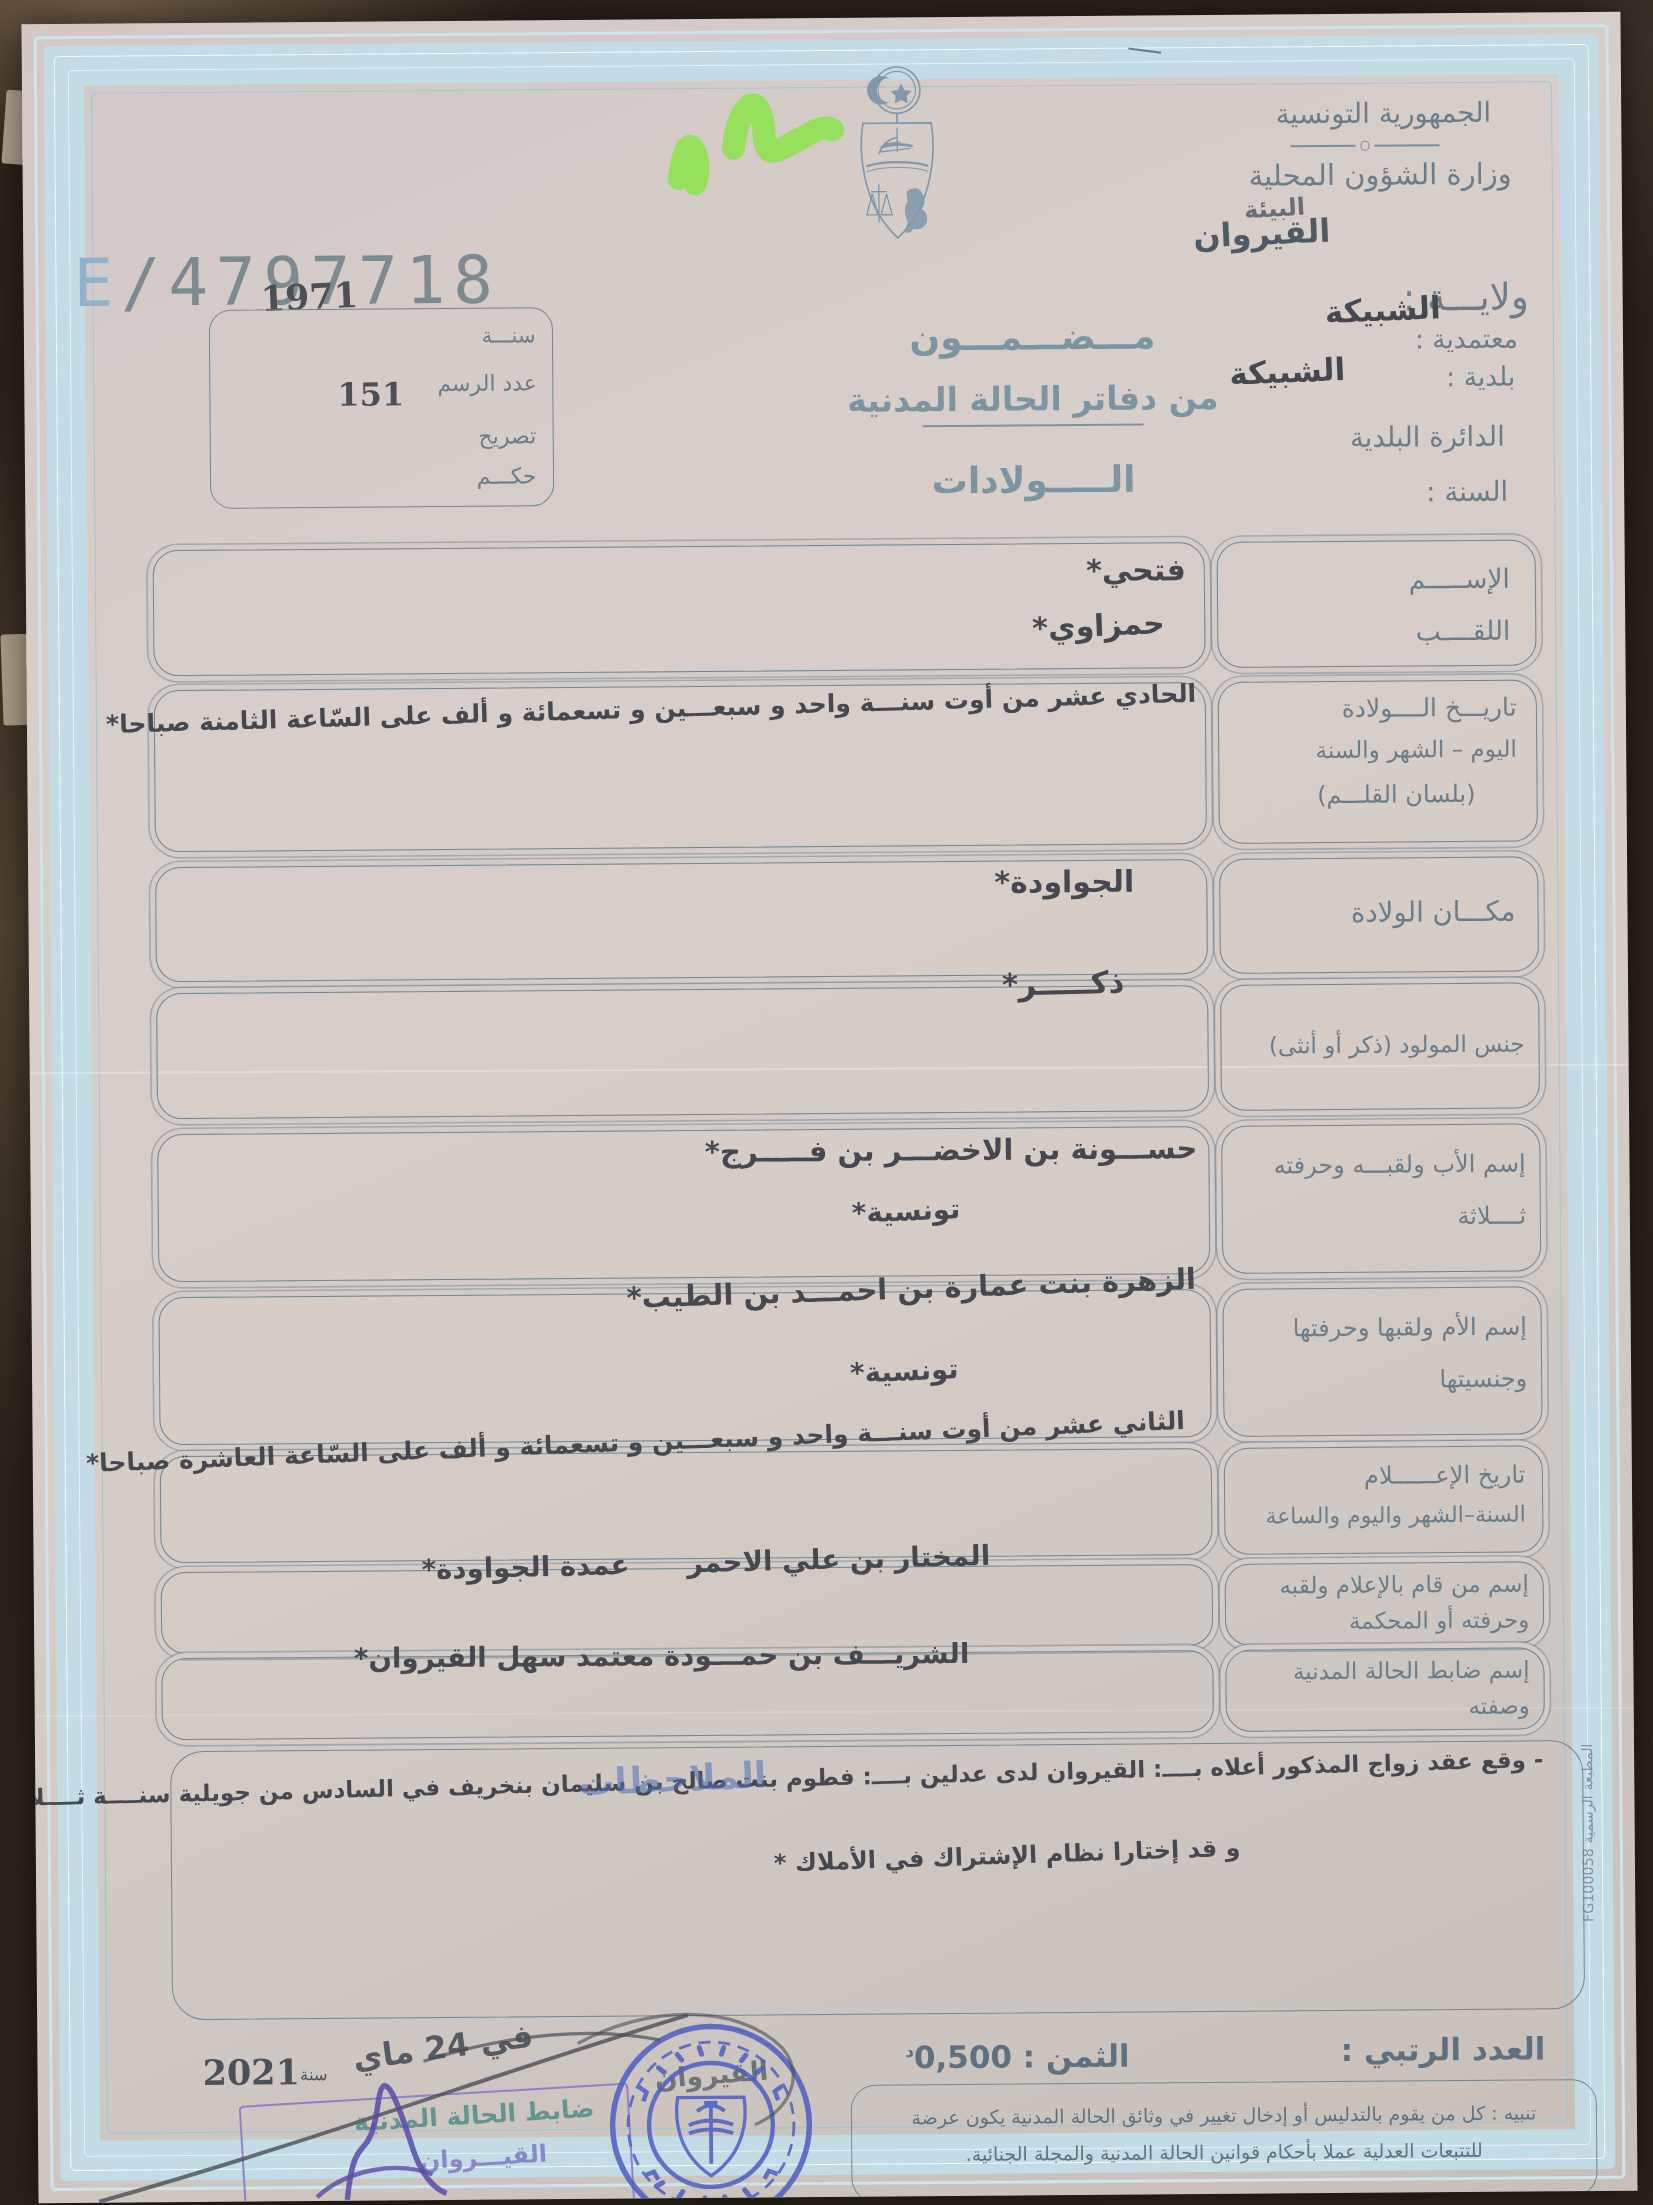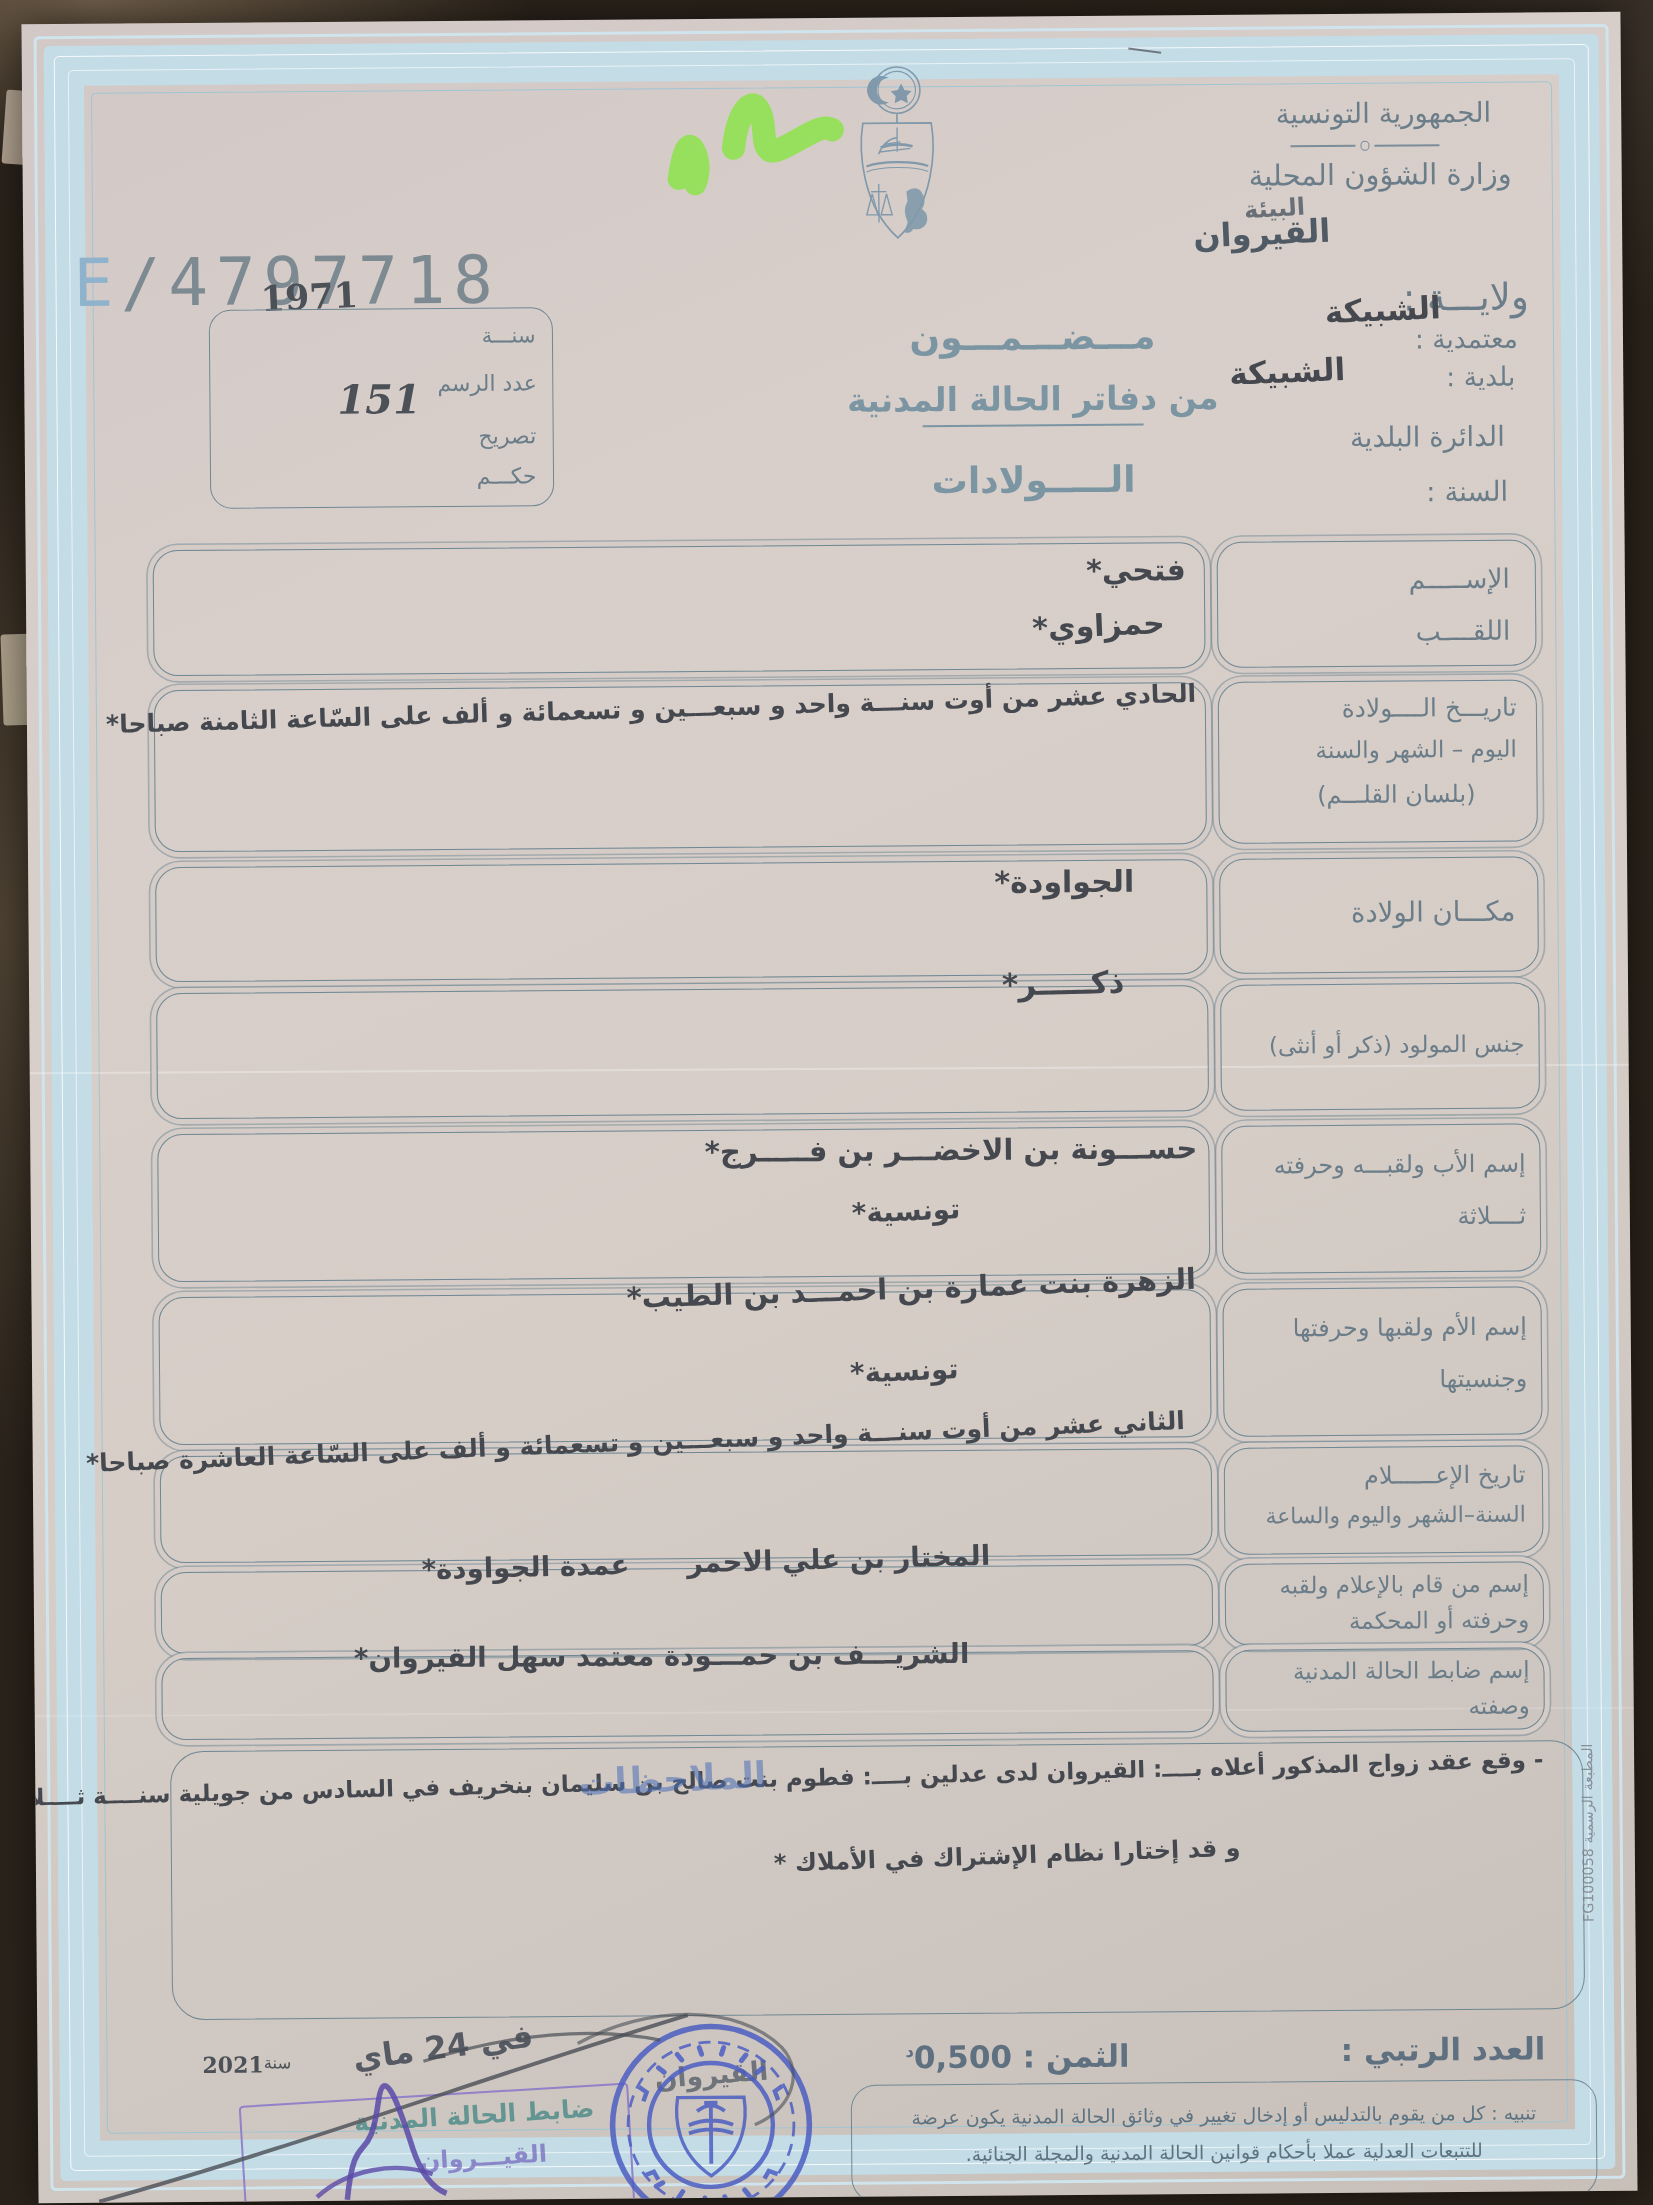--- a/index.html
+++ b/index.html
@@ -97,21 +97,21 @@
     <div style="position:absolute;left:50px;top:221px;font-family:'DejaVu Sans Mono',monospace;font-size:66px;letter-spacing:7.7px;color:#7e8a92;">
       <span style="color:#8fb3cc;">E</span><span>/4797718</span>
     </div>
     <div class="num" style="position:absolute;left:237px;top:254px;font-size:35px;transform:rotate(-2deg);">1971</div>
 
     <div class="fbox" style="left:185px;top:287px;width:342px;height:197px;border-radius:22px;box-shadow:none;">
       <div class="t" style="right:16.5px;top:15.4px;font-size:21px;">سنـــة</div>
       <div class="t" style="right:15.4px;top:62px;font-size:22px;">عدد الرسم</div>
       <div class="t" style="right:16.5px;top:115px;font-size:22px;">تصريح</div>
       <div class="t" style="right:16.5px;top:155px;font-size:22px;">حكـــم</div>
-      <div class="num" style="position:absolute;left:127px;top:66px;font-size:40px;font-style:italic;">151</div>
+      <div class="num" style="position:absolute;left:127px;top:66px;font-size:32px;">151</div>
     </div>
 
     <div style="position:absolute;left:733px;top:300px;width:551px;text-align:center;">
       <div class="t" style="position:static;font-size:36px;color:#7b95a3;font-weight:bold;">مـــضـــمـــون</div>
       <div class="t" style="position:static;font-size:33px;color:#7b95a3;font-weight:bold;margin-top:22px;">من دفاتر الحالة المدنية</div>
       <div class="title-underline"></div>
       <div class="t" style="position:static;font-size:36px;color:#7b95a3;font-weight:bold;margin-top:33px;">الـــــولادات</div>
     </div>
 
     <div class="row" style="top:527px;height:124px;">
@@ -211,21 +211,21 @@
       <div class="s" style="right:342px;top:96px;font-size:24px;transform:rotate(-1.5deg);">و قد إختارا نظام الإشتراك في الأملاك *</div>
       <div class="s" style="right:816px;top:10px;font-size:36px;color:#4c70b8;opacity:.55;transform:rotate(-2deg);">الملاحظات</div>
     </div>
     <div style="position:absolute;left:1544px;top:1731px;height:243px;writing-mode:vertical-rl;transform:rotate(180deg);font-size:14.3px;color:#7d838c;opacity:.85;direction:rtl;">المطبعة الرسمية  FG100058</div>
 
     <div class="t" style="right:91px;top:2018px;font-size:31px;color:#5f7180;font-weight:bold;">العدد الرتبي :</div>
     <div style="position:absolute;left:868px;top:2022px;direction:rtl;font-size:31px;color:#5f7180;font-weight:bold;">
       <span>الثمن : 0,500</span><sup style="font-size:16.5px;">د</sup>
     </div>
     <div style="position:absolute;left:165px;top:2029px;">
-      <span class="num" style="font-size:22px;">2021</span><sup style="font-size:16.5px;color:#4c5157;font-family:Liberation Serif, serif;">سنة</sup>
+      <span class="num" style="font-size:35px;">2021</span><sup style="font-size:16.5px;color:#4c5157;font-family:Liberation Serif, serif;">سنة</sup>
     </div>
     <div class="s" style="right:1103px;top:2007px;font-size:32px;color:#565b63;transform:rotate(-7deg);">في 24 ماي</div>
     <div class="s" style="left:617px;top:2040px;font-size:26.5px;color:#656b73;transform:rotate(-4deg);opacity:.9;">القيروان</div>
 
     <div style="position:absolute;left:204px;top:2073px;width:386px;height:127px;border:2.2px solid #8a79c9;transform:rotate(-3deg);border-radius:4.4px;opacity:.9;">
       <div class="s" style="right:33px;top:6.6px;font-size:25px;color:#588f8d;">ضابط الحالة المدنية</div>
       <div class="s" style="right:83px;top:50px;font-size:24px;color:#7668bd;opacity:.8;">القيـــروان</div>
     </div>
 
     <svg style="left:568px;top:2001px;" width="210" height="210" viewBox="0 0 380 380" opacity=".85">

